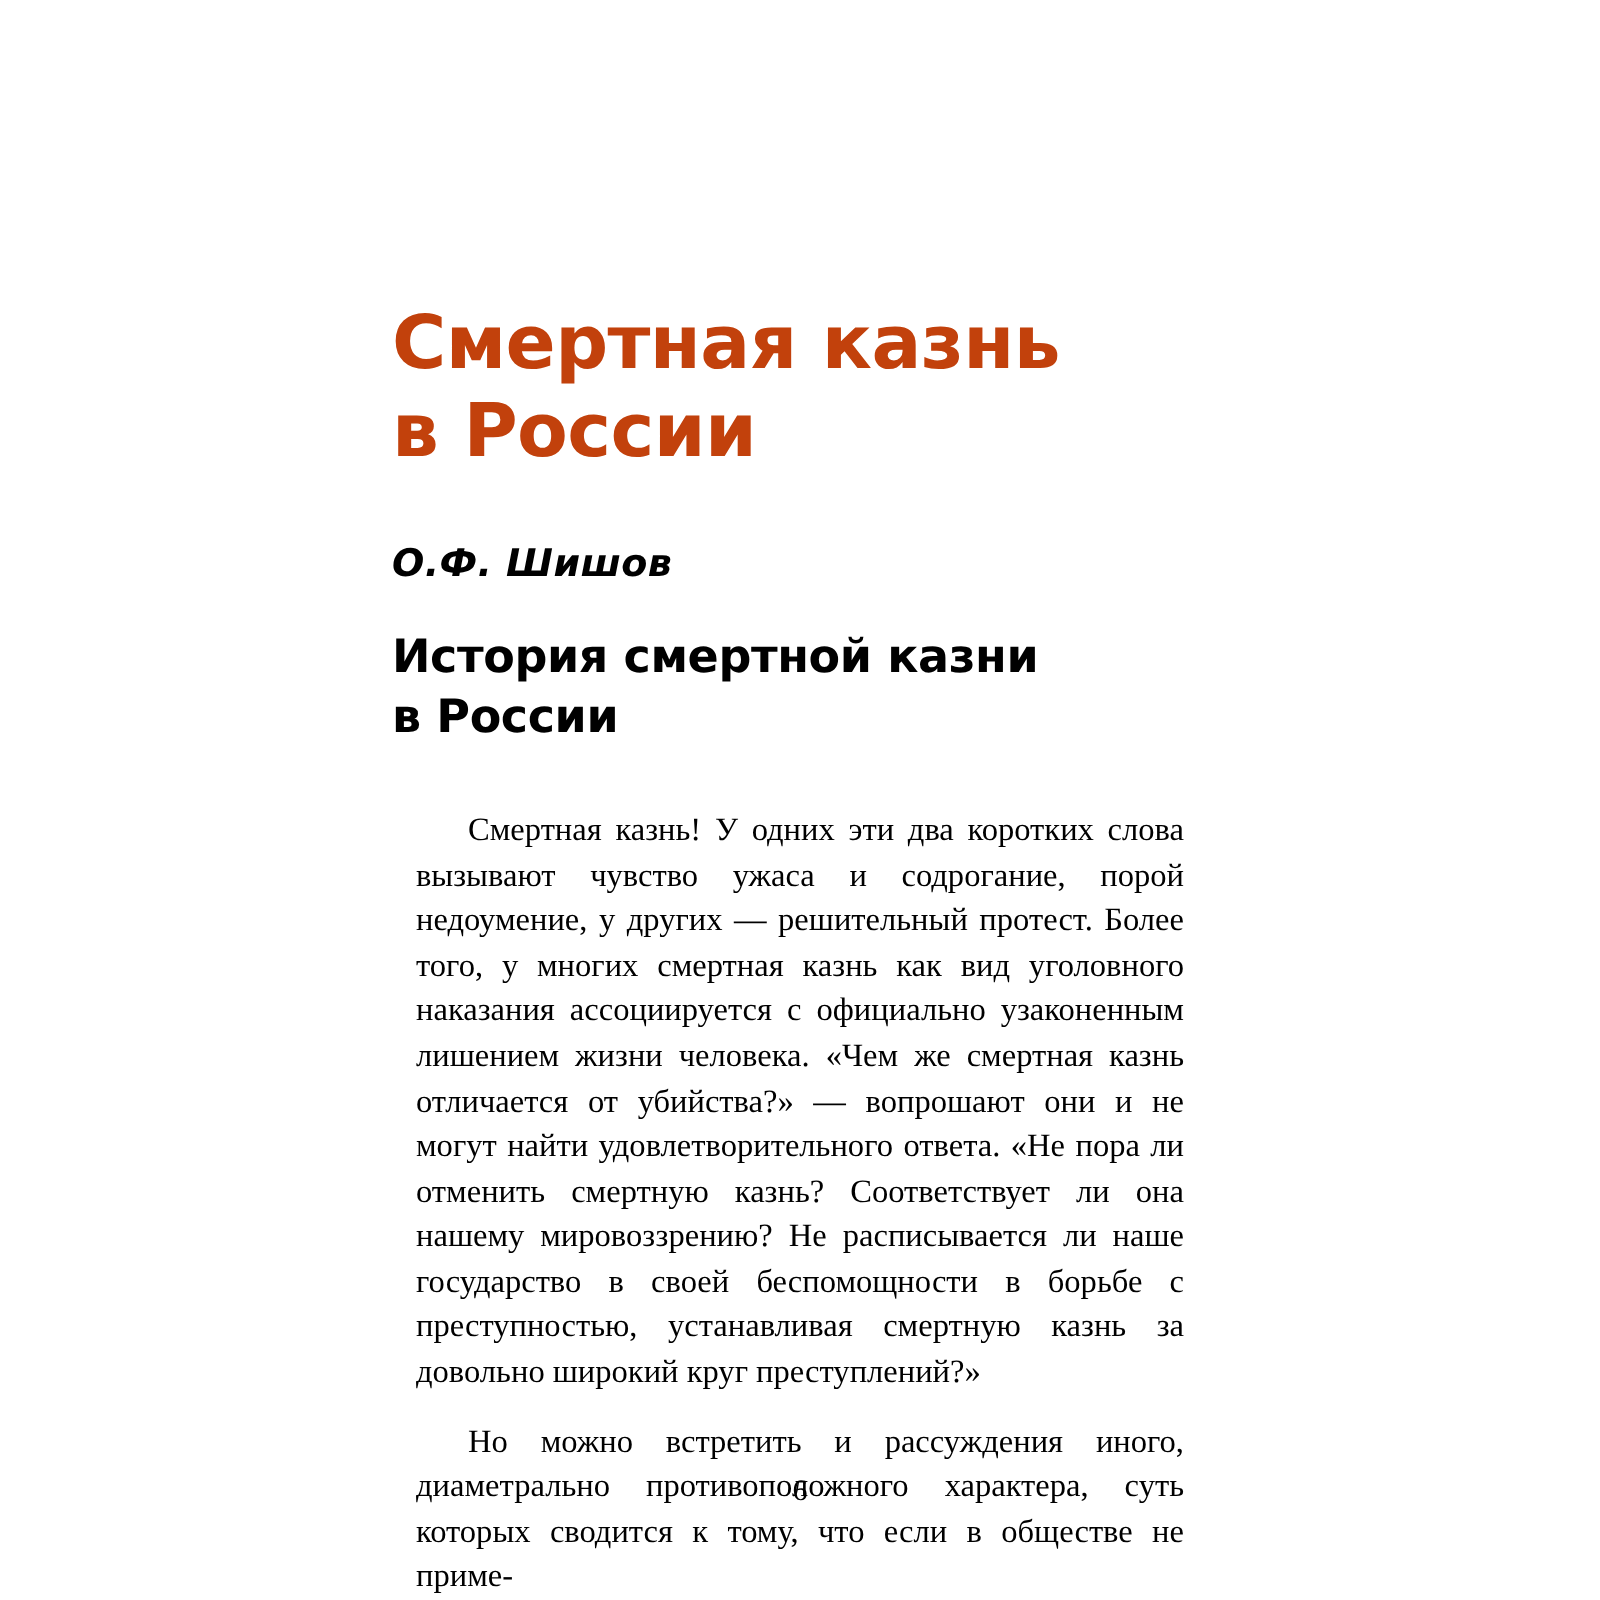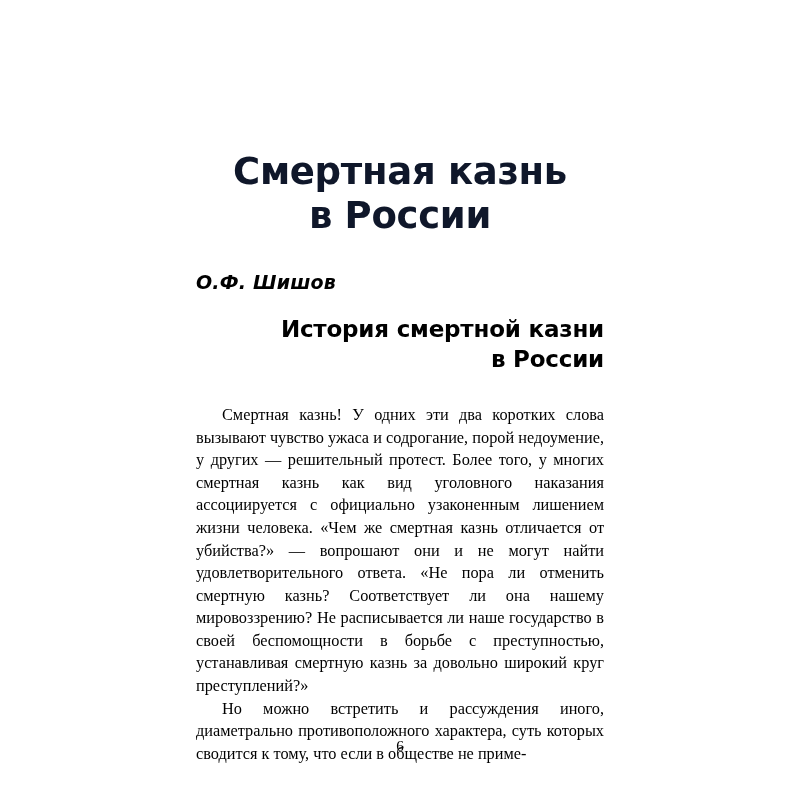--- a/index.html
+++ b/index.html
@@ -29,53 +29,53 @@
     top: 150px;
     width: 408px;
     height: 620px;
   }
 
   .book-title {
     font-family: "DejaVu Sans", sans-serif;
     font-weight: bold;
     font-size: 37px;
     line-height: 1.18;
-    text-align: center;
+    text-align: left;
     letter-spacing: -0.3px;
     margin: 0 0 34px 0;
-    color: #0f172a;
+    color: #c2410c;
   }
 
   .author {
     font-family: "DejaVu Sans", sans-serif;
     font-style: italic;
     font-weight: bold;
     font-size: 19px;
     text-align: left;
     margin: 0 0 22px 0;
     letter-spacing: 0.2px;
   }
 
   .chapter-title {
     font-family: "DejaVu Sans", sans-serif;
     font-weight: bold;
     font-size: 23px;
     line-height: 1.28;
-    text-align: right;
+    text-align: left;
     margin: 0 0 30px 0;
     letter-spacing: -0.2px;
   }
 
   .body-text {
     font-family: "Liberation Serif", serif;
     font-size: 16.3px;
     line-height: 1.385;
     text-align: justify;
     text-justify: inter-word;
-    margin: 0;
+    margin: 12px;
     hyphens: manual;
   }
 
   .body-text + .body-text {
     margin-top: 0;
   }
 
   .indent {
     text-indent: 26px;
   }

